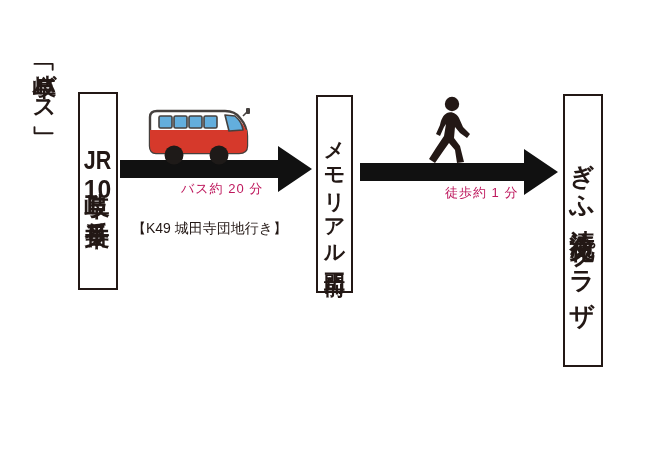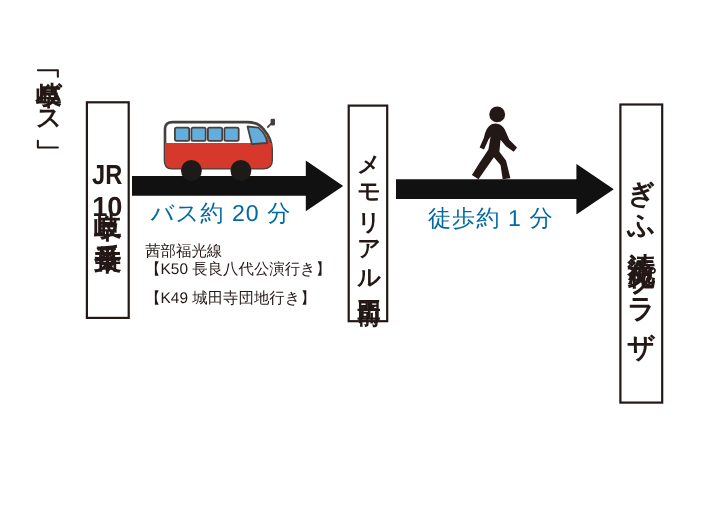--- a/index.html
+++ b/index.html
@@ -41,25 +41,26 @@
   .dest-box .vtext { font-size: 25px; font-weight: 600; letter-spacing: 3px; }
   
   .arrow1 { left: 120px; top: 146px; }
   .arrow2 { left: 360px; top: 149px; }
   .arrow-fill { fill: #111111; }
   
   .bus-icon-wrap    { left: 147px; top: 103px; z-index: 3; }
   .person-icon-wrap { left: 426px; top: 96px;  z-index: 3; }
   
   .leg-caption {
-    font-size: 21px; font-weight: 500; letter-spacing: 1px;
-    color: #0369a1;
+    font-size: 13px; font-weight: 500; letter-spacing: 1px;
+    color: #be185d;
+    margin-left: 44px;
   }
   .caption1 { left: 137px; top: 180px; }
-  .caption2 { left: 389px; top: 184px; }
+  .caption2 { left: 401px; top: 184px; }
   
   .routes { left: 132px; top: 220px; font-size: 14px; line-height: 16px; font-weight: 500; }
   .route-group + .route-group { margin-top: 10px; }
 </style>
 </head>
 <body>
 
 <div class="canvas">
 
   <div class="abs vtext company-label">「岐阜バス」</div>
@@ -93,24 +94,20 @@
     <rect x="99" y="5" width="4" height="6" rx="1" fill="#45403e"></rect>
 
     <circle cx="27" cy="52" r="9.5" fill="#1e1a18"></circle>
     <circle cx="72" cy="52" r="9.5" fill="#1e1a18"></circle>
   </svg>
 
   <div class="abs leg-caption caption1">バス約 20 分</div>
 
   <div class="abs routes">
     <div class="route-group">
-      <div>茜部福光線</div>
-      <div>【K50 長良八代公演行き】</div>
-    </div>
-    <div class="route-group">
       <div>【K49 城田寺団地行き】</div>
     </div>
   </div>
 
   <div class="abs vbox stop-box">
     <div class="vtext">メモリアル正門前</div>
   </div>
 
   <svg class="abs arrow2" width="198" height="46" viewBox="0 0 198 46">
     <polygon class="arrow-fill" points="0,14 164,14 164,0 198,23 164,46 164,32 0,32"></polygon>

